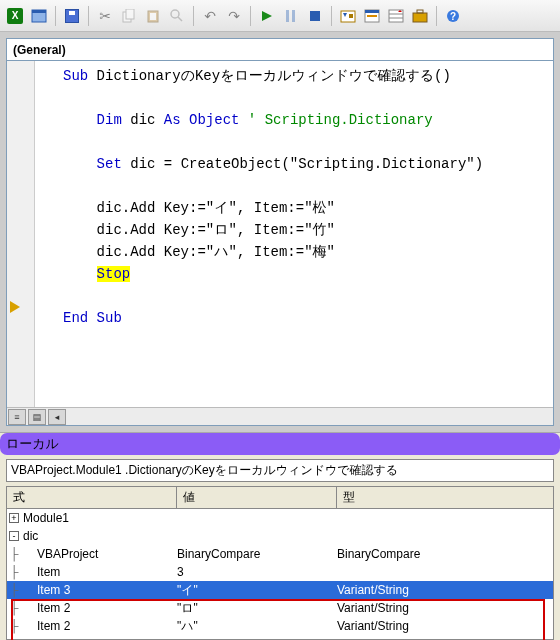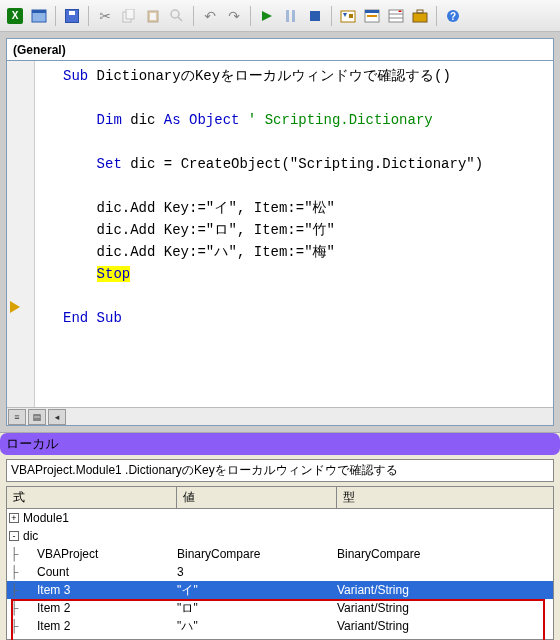--- a/index.html
+++ b/index.html
@@ -349,21 +349,21 @@
             <span class="indent"></span>
             <span>VBAProject</span>
           </div>
           <div class="gc2">BinaryCompare</div>
           <div class="gc3">BinaryCompare</div>
         </div>
         <div class="grow">
           <div class="gc1">
             <span class="tree-bar">├</span>
             <span class="indent"></span>
-            <span>Count</span>
+            <span>Item</span>
           </div>
           <div class="gc2">3</div>
         </div>
         <div class="grow sel">
           <div class="gc1">
             <span class="tree-bar">├</span>
             <span class="indent"></span>
             <span>Item 3</span>
           </div>
           <div class="gc2">"イ"</div>

